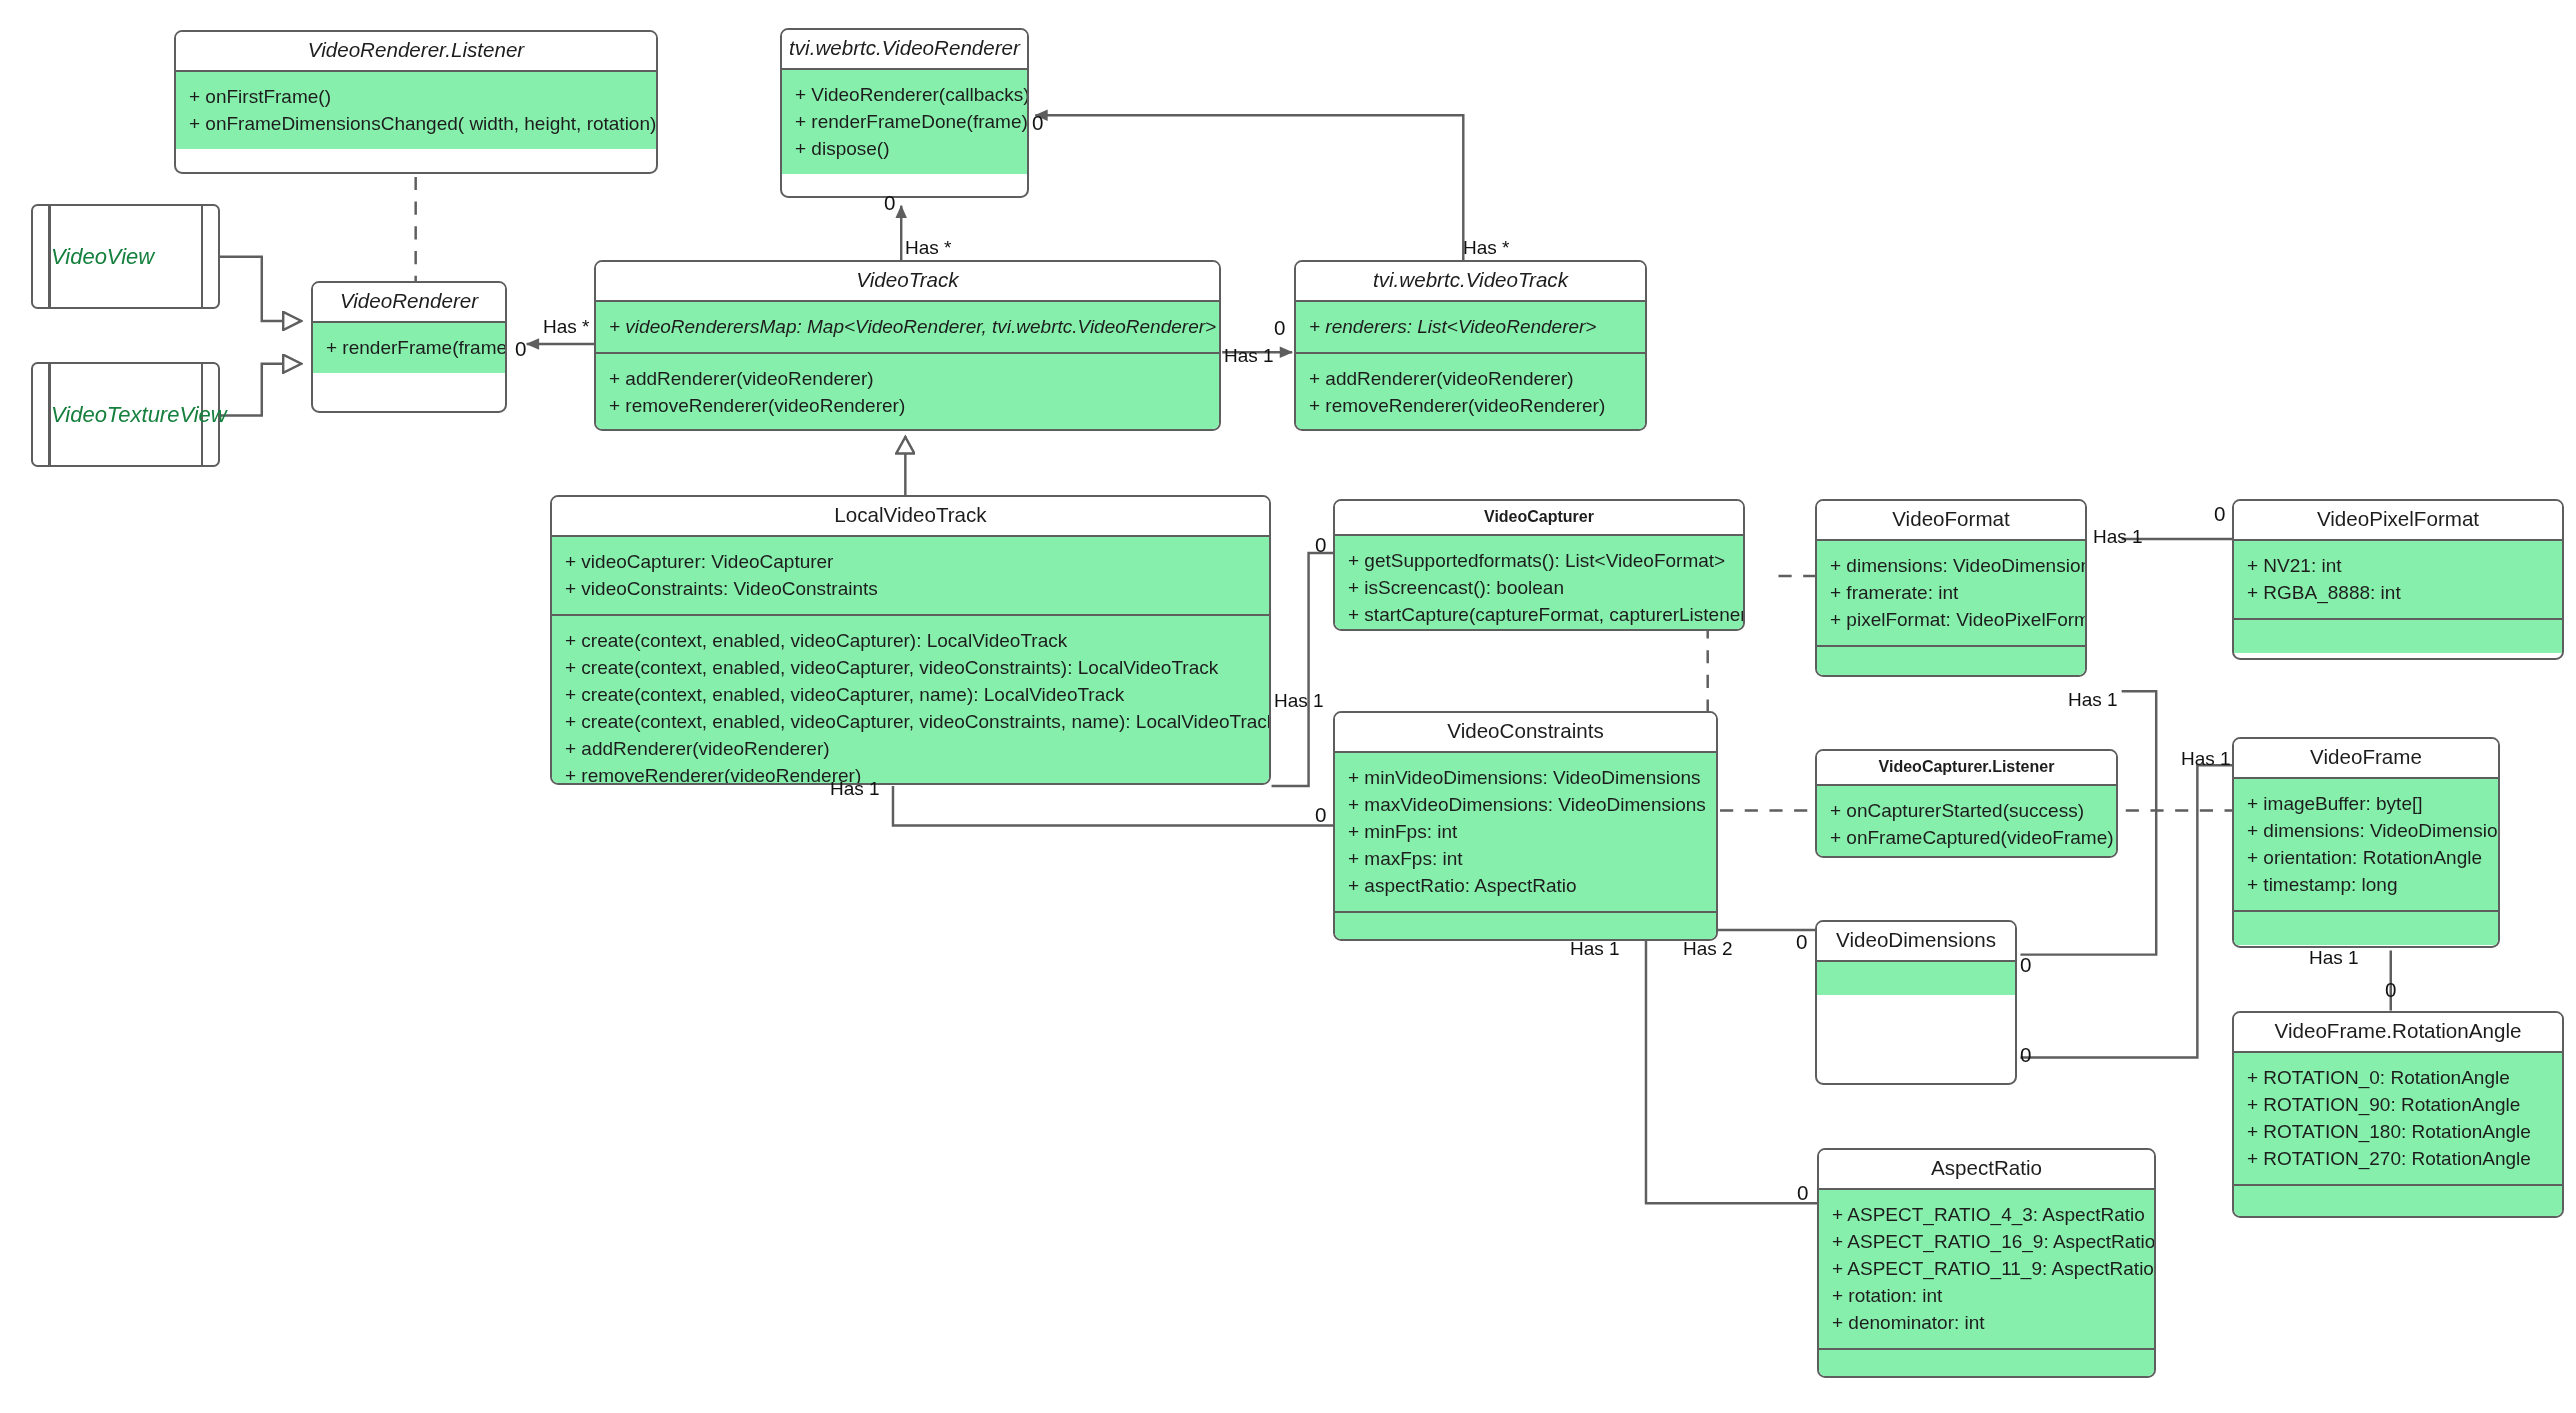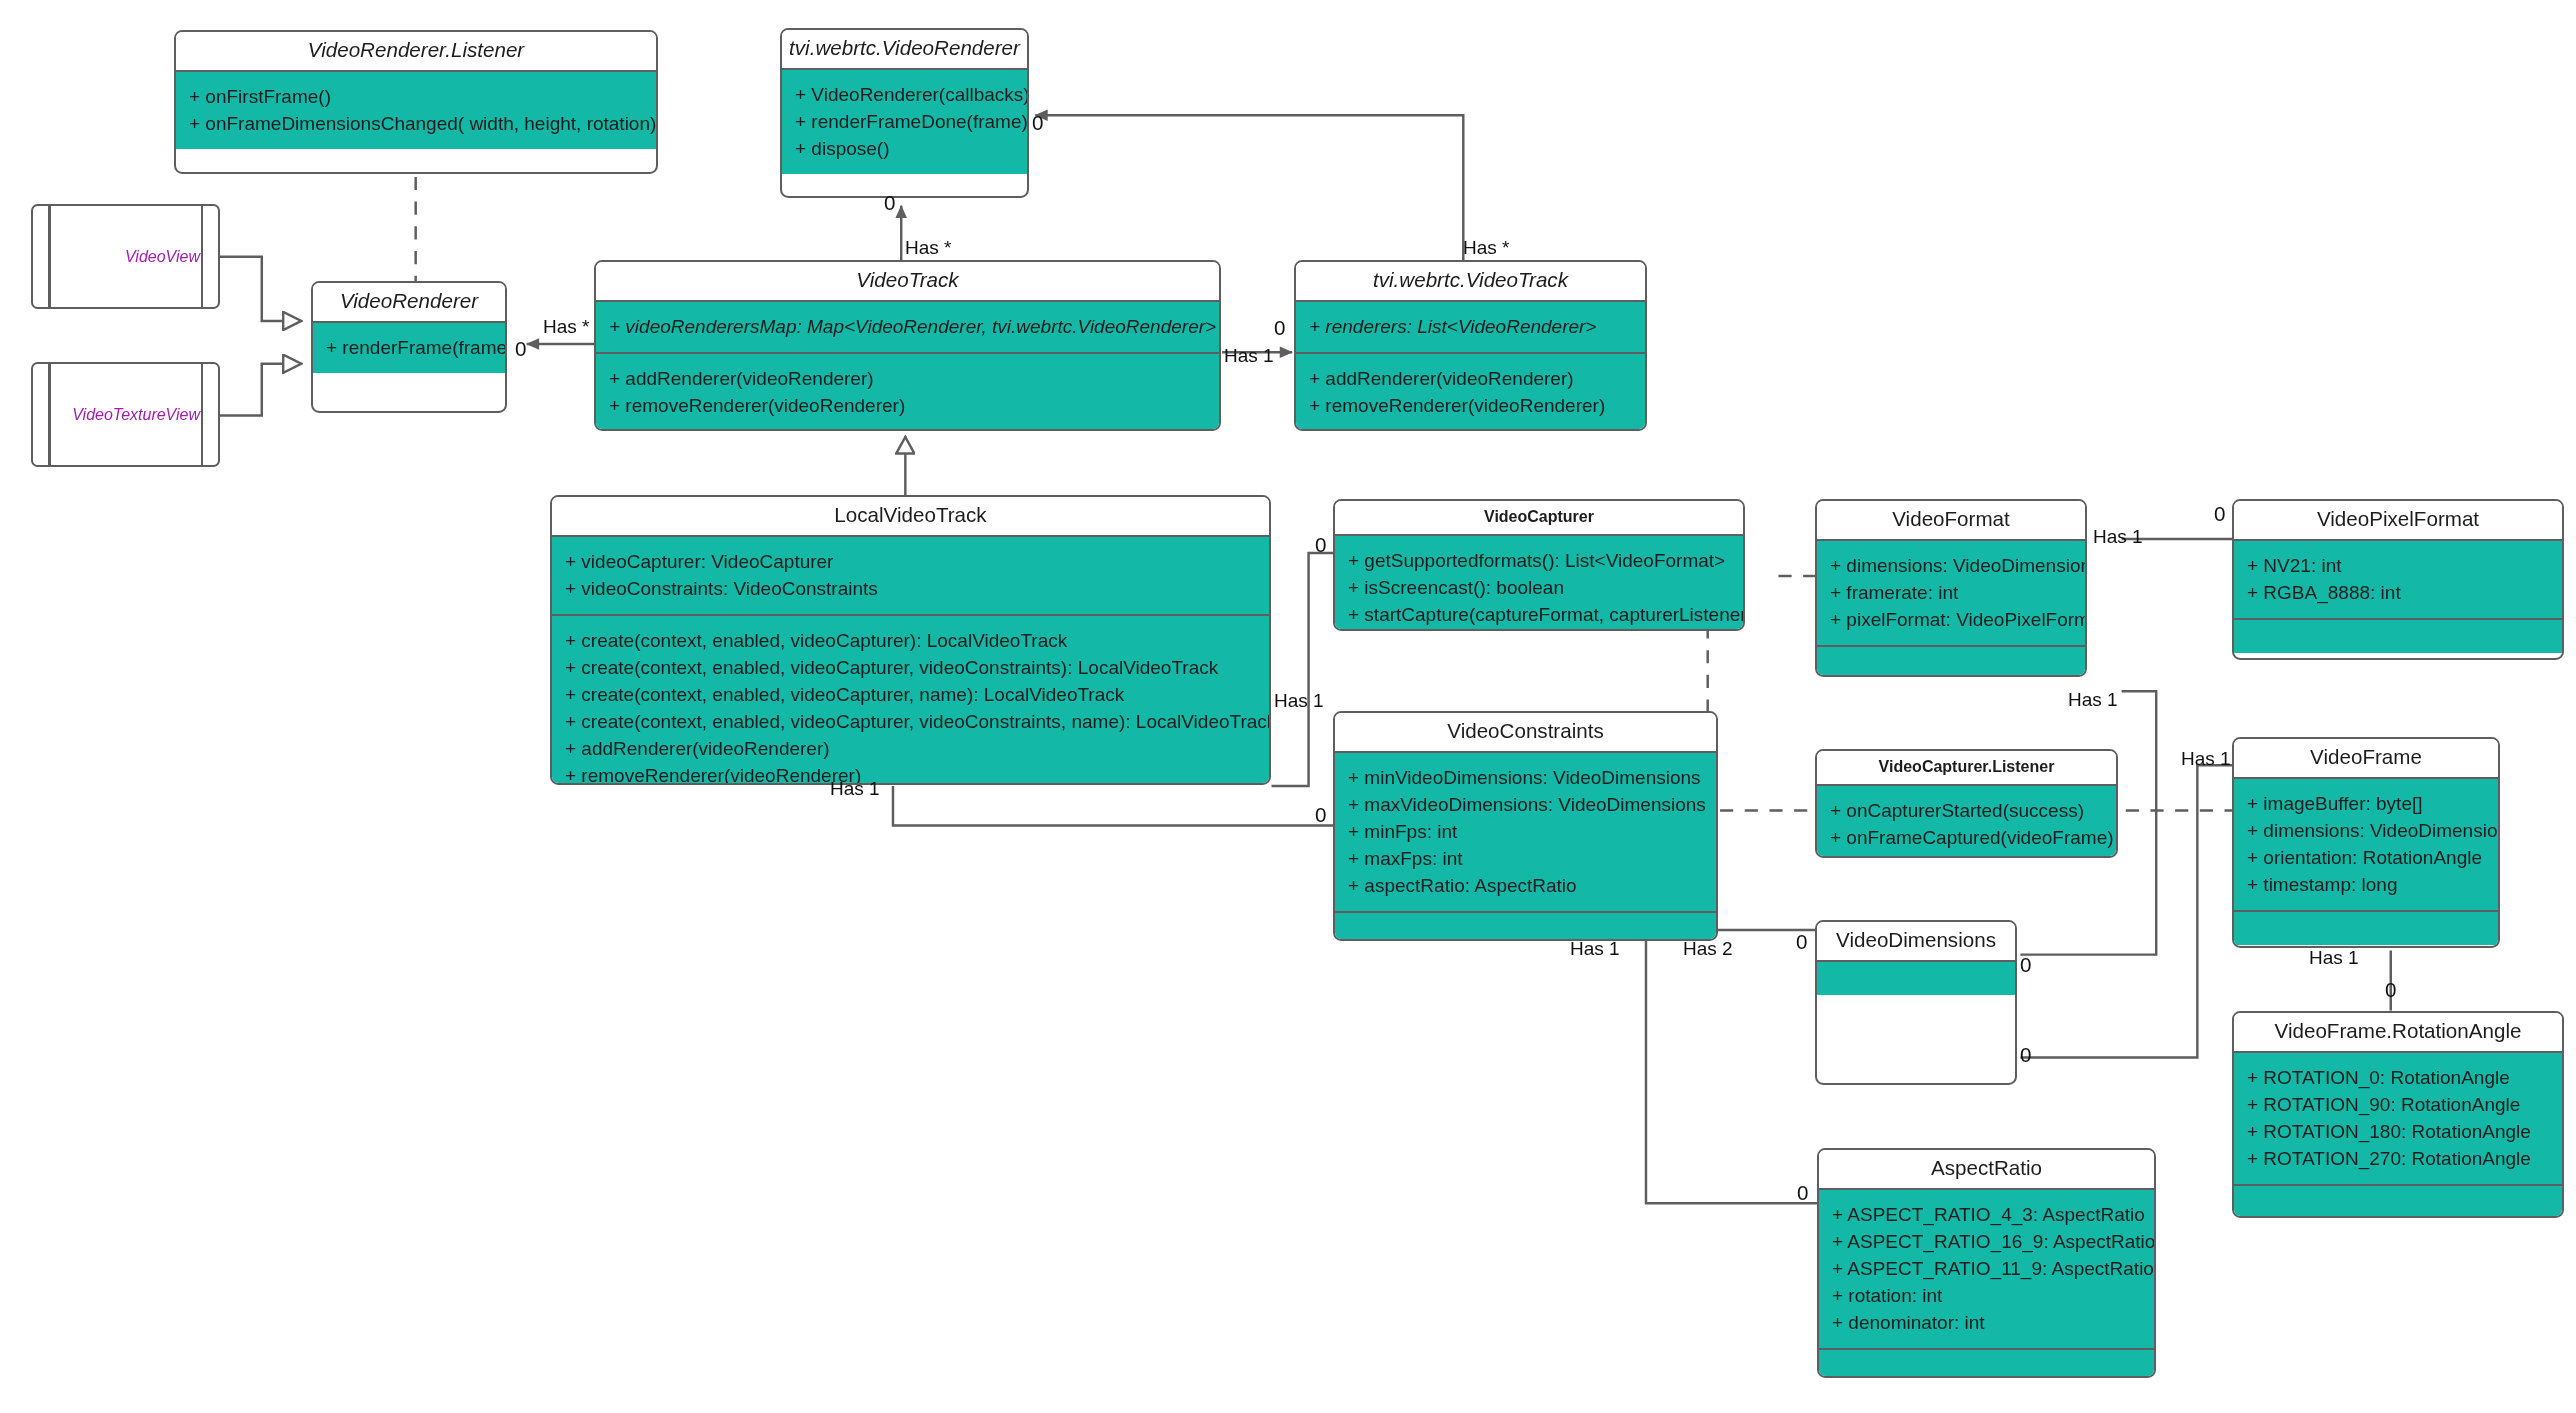--- a/index.html
+++ b/index.html
@@ -3,32 +3,32 @@
 <meta charset="utf-8">
 <style>
   html,body{margin:0;padding:0;background:#ffffff;}
   body{font-family:"Liberation Sans", sans-serif;}
   #stage{position:relative;width:2576px;height:1413px;background:#ffffff;overflow:hidden;}
   svg#wires{position:absolute;left:0;top:0;width:2576px;height:1413px;}
   .uml-class{position:absolute;box-sizing:border-box;background:#ffffff;border:2.5px solid #5e5e5e;border-radius:8.2px;overflow:hidden;}
   .uml-title{box-sizing:border-box;width:100%;text-align:center;font-size:20.6px;color:#1d1d1d;padding:7.4px 5px 8.2px 5px;line-height:1.1;border-bottom:2.5px solid #5e5e5e;background:#ffffff;}
   .uml-title.italic{font-style:italic;}
   .uml-title.bold{font-weight:bold;font-size:16px;text-align:center;}
-  .uml-sec{box-sizing:border-box;width:100%;padding:11.5px 11.5px 11.5px 13px;font-size:19px;color:#1d1d1d;line-height:1.42;background:#14b8a6;}
+  .uml-sec{box-sizing:border-box;width:100%;padding:11.5px 11.5px 11.5px 13px;font-size:19px;color:#1d1d1d;line-height:1.42;background:#86efac;}
   .uml-sec.bordered{border-bottom:2.5px solid #5e5e5e;}
   .uml-sec .mrow{white-space:nowrap;}
   .uml-sec .mrow.it{font-style:italic;}
   .uml-sec .mrow.st{}
   .uml-sec.empty{min-height:33px;}
   
   .uml-comp{position:absolute;box-sizing:border-box;background:#ffffff;border:2.5px solid #5e5e5e;border-radius:6.6px;}
   .uml-comp .bar-l,.uml-comp .bar-r{position:absolute;top:0;bottom:0;width:2.5px;background:#5e5e5e;}
   .uml-comp .bar-l{left:15px;}
   .uml-comp .bar-r{right:15px;}
-  .uml-comp .ctext{position:absolute;left:18px;right:18px;top:50%;transform:translateY(-50%);text-align:right;font-style:italic;font-size:16px;color:#a21caf;}
+  .uml-comp .ctext{position:absolute;left:18px;right:18px;top:50%;transform:translateY(-50%);text-align:left;font-style:italic;font-size:22px;color:#15803d;}
   .edge-label{position:absolute;font-size:19px;color:#111111;white-space:nowrap;line-height:1;}
   .mult-label{position:absolute;font-size:20.6px;color:#111111;white-space:nowrap;line-height:1;}
 </style>
 </head>
 <body>
 
 <div id="stage">
 
   <svg id="wires" viewBox="0 0 3130 1717" xmlns="http://www.w3.org/2000/svg">
     <defs>

